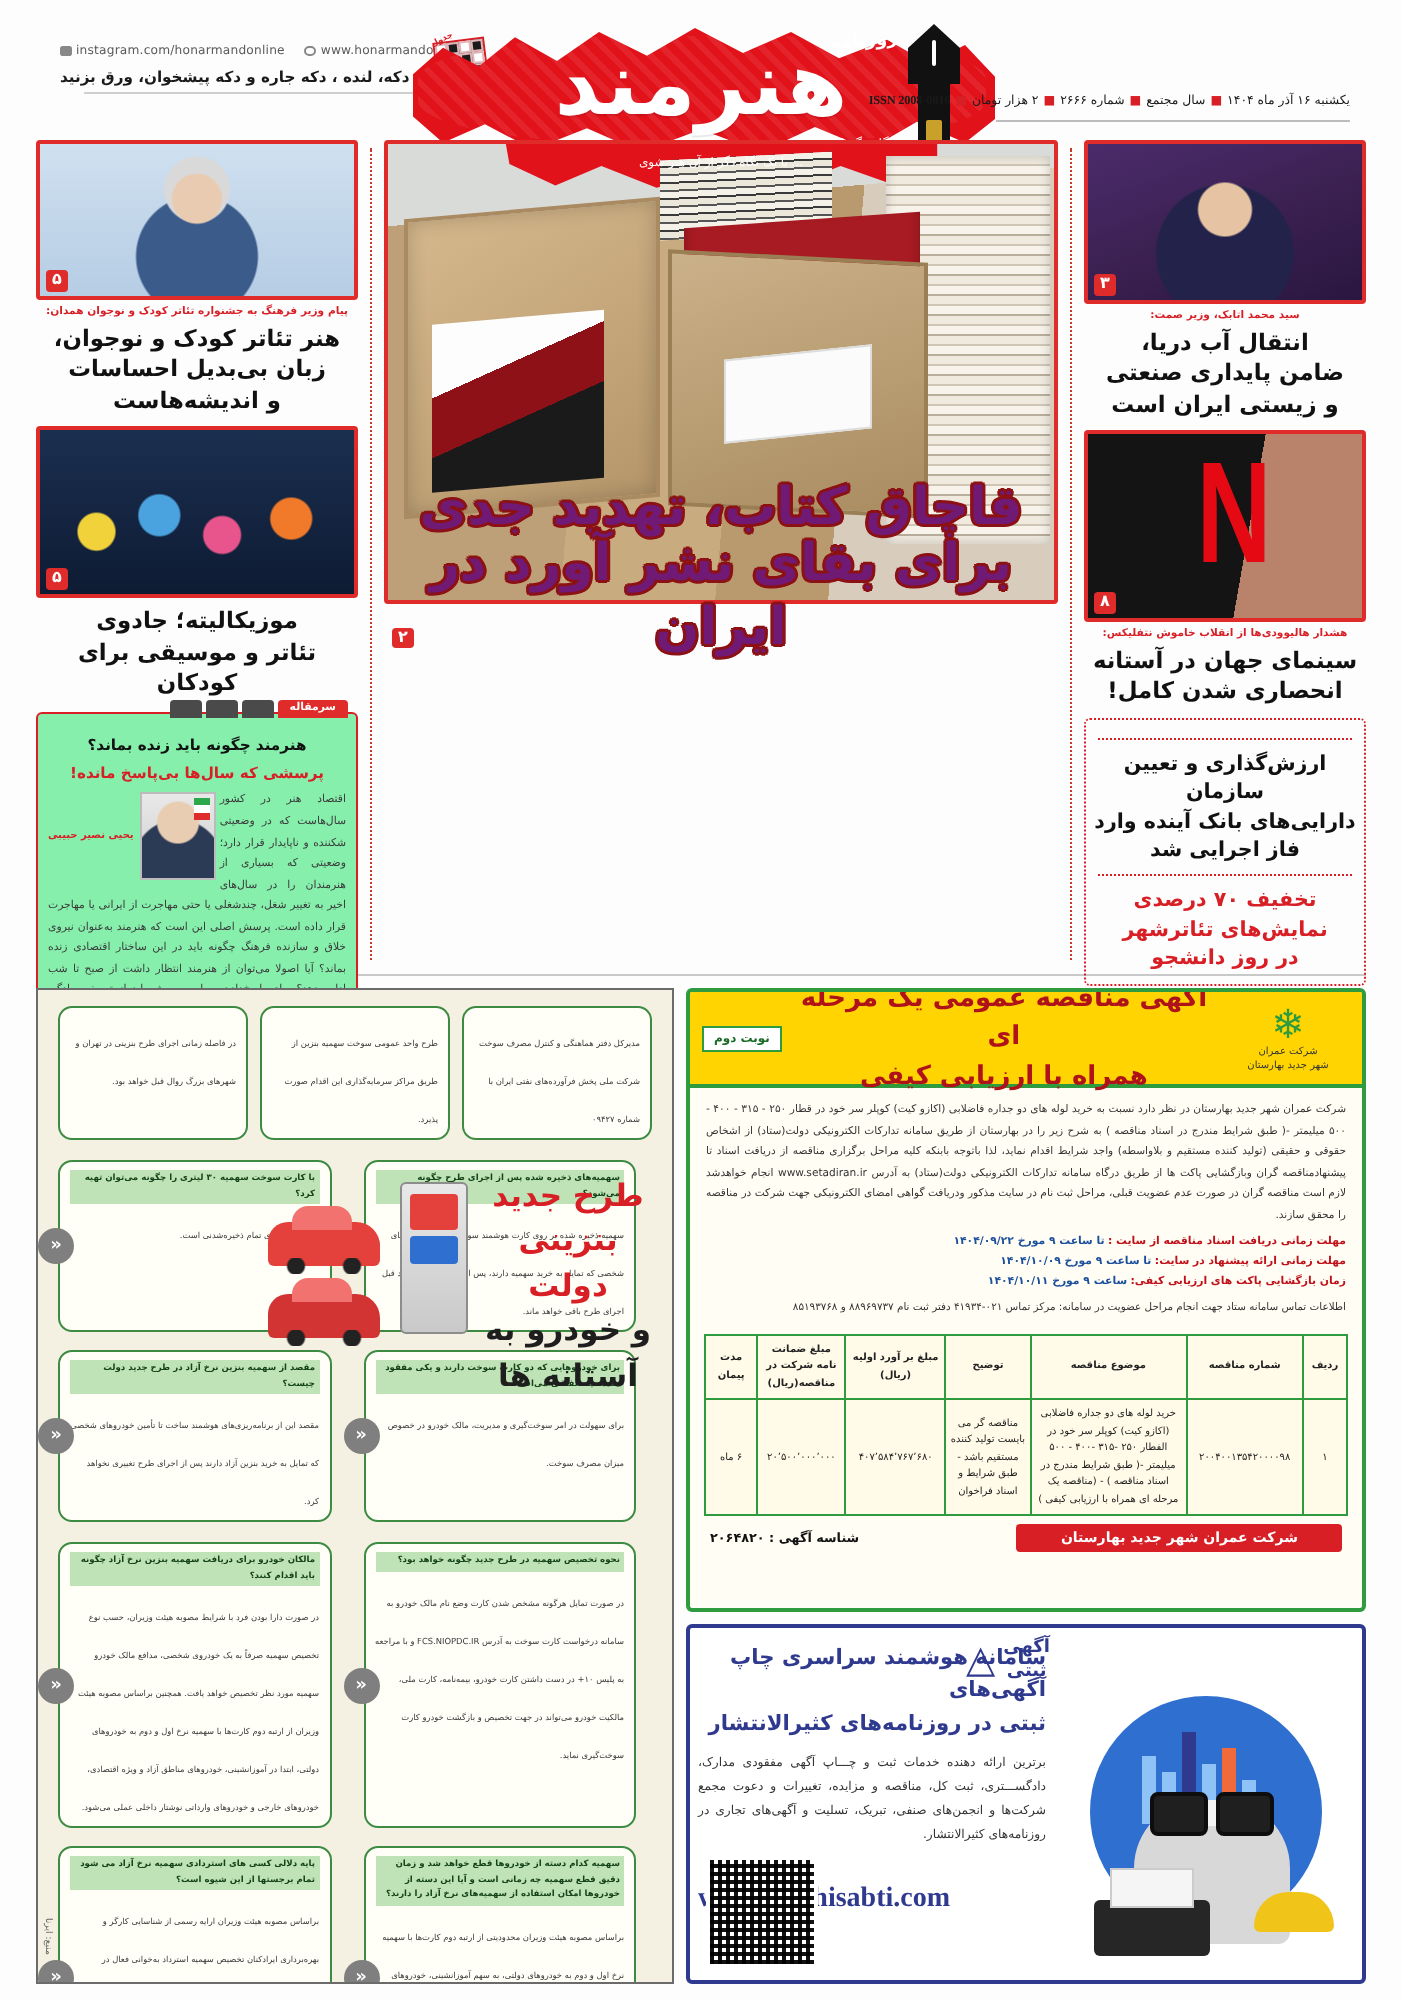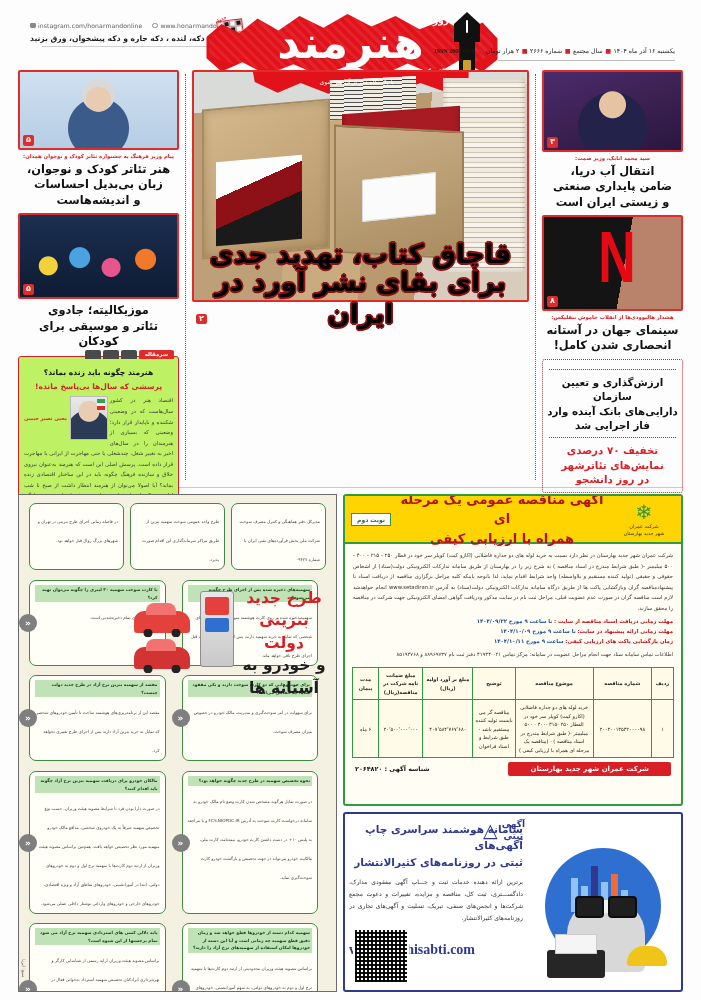--- a/index.html
+++ b/index.html
@@ -294,21 +294,21 @@
 
   .h1kicker {
     background: #e02b2b; color: #fff; font-weight: bold;
     font-size: 8.3px; text-align: center;
     padding: 2.5px 6px 3px; margin: 0 auto;
     display: inline-block; letter-spacing: -.2px;
   }
   .h1kicker-wrap { text-align: center; margin-top: -22px; position: relative; z-index: 5; }
   .h1 {
     position: relative; z-index: 5;
-    text-align: center; color: #000000; font-weight: bold;
+    text-align: center; color: #701a75; font-weight: bold;
     font-size: 26px; line-height: 1.24; letter-spacing: -1px;
     margin-top: 2px;
     text-shadow:
       -1.6px 0 0 #8c1114, 1.6px 0 0 #8c1114,
       0 -1.6px 0 #8c1114, 0 1.6px 0 #8c1114,
       -1.2px -1.2px 0 #8c1114, 1.2px 1.2px 0 #8c1114,
       1.2px -1.2px 0 #8c1114, -1.2px 1.2px 0 #8c1114;
   }
   .h1-badge {
     position: absolute; left: 4px; bottom: -14px; z-index: 6;
@@ -324,21 +324,21 @@
   }
   .h2 {
     color: #111; font-weight: bold; font-size: 19.5px;
     line-height: 1.3; letter-spacing: -.6px; margin-top: 4px;
   }
 
   
   .sermaghale-box {
     border: 1.5px solid #d81f26; border-radius: 3px;
     padding: 10px 5px 5px; margin-top: 6px; position: relative;
-    background: #bef264;
+    background: #86efac;
   }
   .sm-tabs {
     position: absolute; top: -7px; right: 4px; left: 4px;
     display: flex; gap: 2px; direction: rtl;
   }
   .sm-tab {
     background: #e02b2b; color: #fff; font-size: 5.4px; font-weight: bold;
     padding: 1px 6px 2px; border-radius: 2px 2px 0 0;
   }
   .sm-tab.blank { background: #4a4a4a; width: 16px; padding: 1px 0 2px; }

